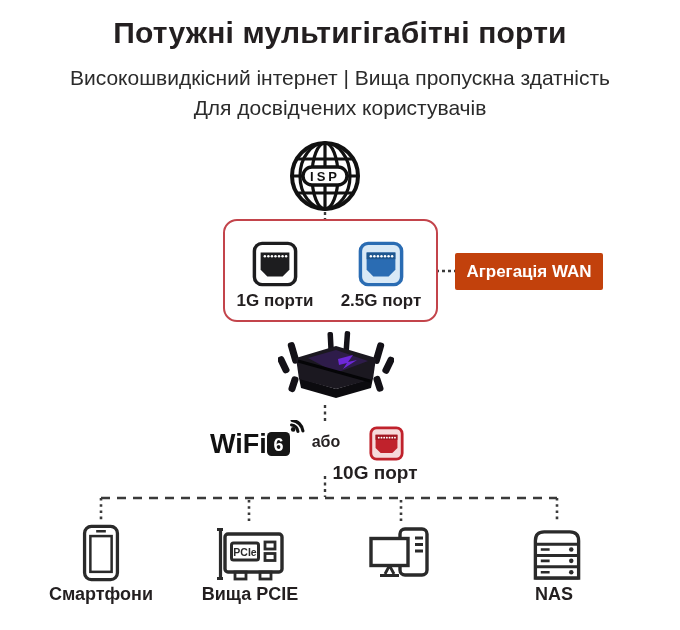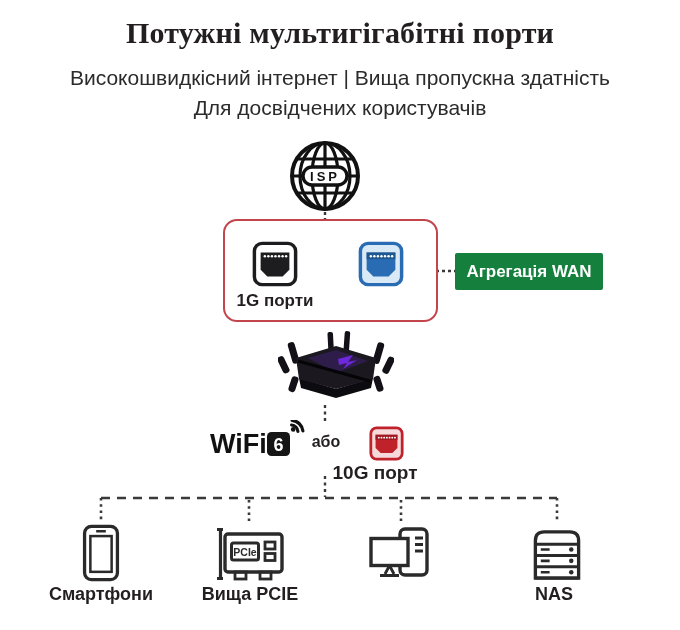--- a/index.html
+++ b/index.html
@@ -1,26 +1,26 @@
 <!DOCTYPE html>
 <html><head>
 <meta charset="utf-8">
 <style>
   html,body{margin:0;padding:0;background:#fff;}
   #canvas{position:relative;width:680px;height:630px;background:#ffffff;overflow:hidden;
           font-family:"Liberation Sans", sans-serif;color:#231f20;}
   .abs{position:absolute;}
   #connectors{position:absolute;left:0;top:0;z-index:0;}
-  .title{left:0;top:16px;width:680px;text-align:center;font-size:30px;font-weight:700;letter-spacing:.2px;font-family:Liberation Serif, serif;}
+  .title{left:0;top:16px;width:680px;text-align:center;font-size:30px;font-weight:700;letter-spacing:.2px;}
   .subtitle{left:0;width:680px;text-align:center;font-size:21px;font-weight:400;color:#2b2b2b;}
   .sub1{top:66px;}
   .sub2{top:96px;}
   .wan-box{left:223px;top:219px;width:211px;height:99px;border:2.5px solid #c3444b;border-radius:14px;background:#fff;z-index:1;}
   .port-label{font-size:17px;font-weight:700;text-align:center;z-index:2;}
-  .wan-tag{left:455px;top:253px;width:148px;height:37px;background:#15803d;color:#fff;
+  .wan-tag{left:455px;top:253px;width:148px;height:37px;background:#c2410c;color:#fff;
            font-size:17px;font-weight:700;text-align:center;line-height:37px;z-index:2;border-radius:2px;}
   .or-label{left:303px;top:433px;width:46px;text-align:center;font-size:16px;font-weight:700;z-index:2;}
   .dev-label{top:584px;width:140px;text-align:center;font-size:18px;font-weight:700;z-index:2;}
   svg{display:block;}
   .z2{z-index:2;}
 </style>
 </head>
 <body>
 
 <div id="canvas">
@@ -73,20 +73,21 @@
     <g fill="#fff">
       <circle cx="13.4" cy="16" r="1.3"></circle>
         <circle cx="17.1" cy="16" r="1.3"></circle>
         <circle cx="20.8" cy="16" r="1.3"></circle>
       <circle cx="24.5" cy="16" r="1.3"></circle>
         <circle cx="28.2" cy="16" r="1.3"></circle>
         <circle cx="31.9" cy="16" r="1.3"></circle>
       <circle cx="35.6" cy="16" r="1.3"></circle>
     </g>
   </svg>
+  <div class="abs port-label" style="left:336px;top:291px;width:90px;">2.5G порт</div>
 
   <div class="abs wan-tag">Агрегація WAN</div>
 
   <svg class="abs z2" style="left:278px;top:328px;" width="116" height="78" viewBox="0 0 116 78">
     <g fill="#131117">
       <rect x="50" y="4" width="5.5" height="24" rx="2" transform="rotate(-3 52 16)"></rect>
       <rect x="66" y="3" width="5.5" height="25" rx="2" transform="rotate(4 68 15)"></rect>
       <rect x="12" y="14" width="7" height="22" rx="3" transform="rotate(-16 15 25)"></rect>
       <rect x="2" y="28" width="7" height="18" rx="3" transform="rotate(-26 5 37)"></rect>
       <rect x="97" y="14" width="7" height="22" rx="3" transform="rotate(16 100 25)"></rect>

